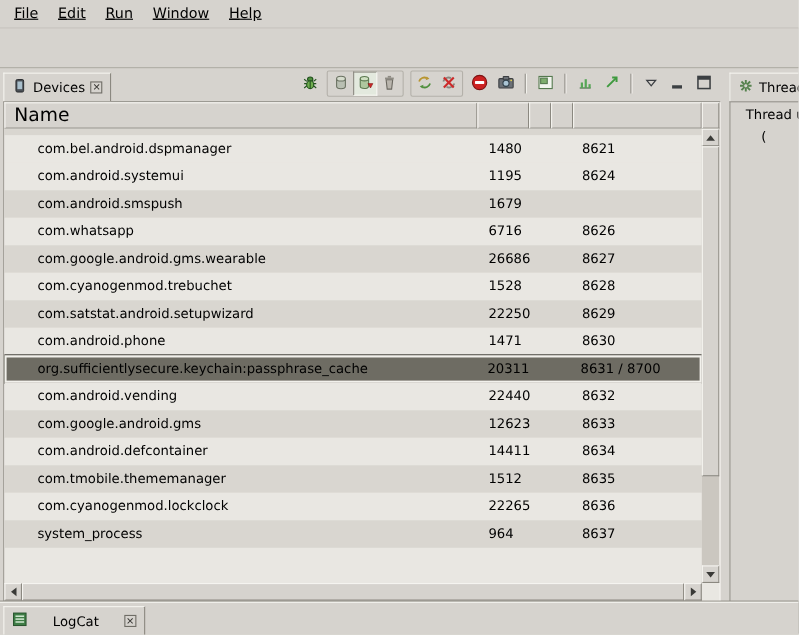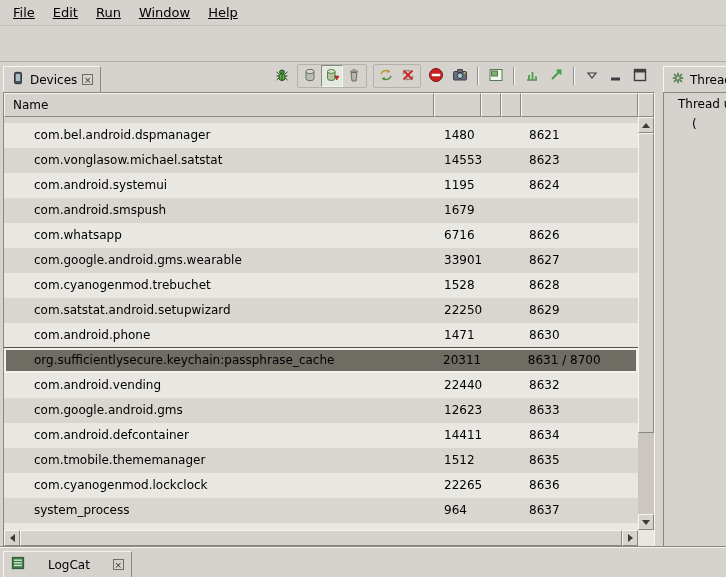--- a/index.html
+++ b/index.html
@@ -40,21 +40,21 @@
   .tools{margin-left:auto;display:flex;align-items:center;gap:2px;padding:0 4px 4px 0;}
   .tool{width:22px;height:22px;display:flex;align-items:center;justify-content:center;border:1px solid transparent;}
   .tool.pressed{border:1px solid var(--dk);border-bottom-color:var(--lt);border-right-color:var(--lt);background:#e3e9de;}
   .tgroup{display:flex;align-items:center;border:1px solid #b4b1aa;border-radius:2px;padding:0 1px;margin:0 2px;}
   .tsep{width:2px;height:18px;border-left:1px solid #96938d;border-right:1px solid var(--lt);margin:0 4px;}
   
   .content{height:455px;border:1px solid;border-color:var(--dk) var(--lt) var(--lt) var(--dk);
     background:var(--row-light);display:flex;flex-direction:column;}
   .theader{display:flex;height:24px;flex:0 0 24px;}
   .hc{background:var(--window-bg);border:1px solid;border-color:var(--lt) var(--dk) var(--dk) var(--lt);
-    font-size:12px;line-height:22px;overflow:hidden;white-space:nowrap;}
+    font-size:17px;line-height:22px;overflow:hidden;white-space:nowrap;}
   .hc.c1{width:430px;padding-left:8px;}
   .hc.c2{width:47px;} .hc.c3{width:20px;} .hc.c4{width:20px;} .hc.c5{width:117px;} .hc.c6{width:16px;}
   .tbody{position:relative;flex:1;overflow:hidden;background:var(--row-light);}
   .partial-row{height:6px;width:634px;background:var(--row-dark);}
   .row{display:flex;width:634px;height:25px;line-height:25px;white-space:nowrap;}
   .row.odd{background:var(--row-light);} .row.even{background:var(--row-dark);}
   .row.selected{background:var(--selection-bg);color:#000000;border:2px solid var(--selection-border);
     box-shadow:0 0 0 1px #55534c;line-height:21px;}
   .c-name{width:430px;padding-left:30px;overflow:hidden;}
   .row.selected .c-name{padding-left:28px;}
@@ -245,27 +245,20 @@
     <div class="tbody">
       <div class="partial-row"></div>
       <div>
           <div class="row odd">
     <div class="c-name">com.bel.android.dspmanager</div>
     <div class="c-pid">1480</div>
     <div class="c-sp1"></div>
     <div class="c-sp2"></div>
     <div class="c-port">8621</div>
   </div>
-          <div class="row even">
-    <div class="c-name">com.vonglasow.michael.satstat</div>
-    <div class="c-pid">14553</div>
-    <div class="c-sp1"></div>
-    <div class="c-sp2"></div>
-    <div class="c-port">8623</div>
-  </div>
           <div class="row odd">
     <div class="c-name">com.android.systemui</div>
     <div class="c-pid">1195</div>
     <div class="c-sp1"></div>
     <div class="c-sp2"></div>
     <div class="c-port">8624</div>
   </div>
           <div class="row even">
     <div class="c-name">com.android.smspush</div>
     <div class="c-pid">1679</div>
@@ -274,21 +267,21 @@
   </div>
           <div class="row odd">
     <div class="c-name">com.whatsapp</div>
     <div class="c-pid">6716</div>
     <div class="c-sp1"></div>
     <div class="c-sp2"></div>
     <div class="c-port">8626</div>
   </div>
           <div class="row even">
     <div class="c-name">com.google.android.gms.wearable</div>
-    <div class="c-pid">33901</div>
+    <div class="c-pid">26686</div>
     <div class="c-sp1"></div>
     <div class="c-sp2"></div>
     <div class="c-port">8627</div>
   </div>
           <div class="row odd">
     <div class="c-name">com.cyanogenmod.trebuchet</div>
     <div class="c-pid">1528</div>
     <div class="c-sp1"></div>
     <div class="c-sp2"></div>
     <div class="c-port">8628</div>

